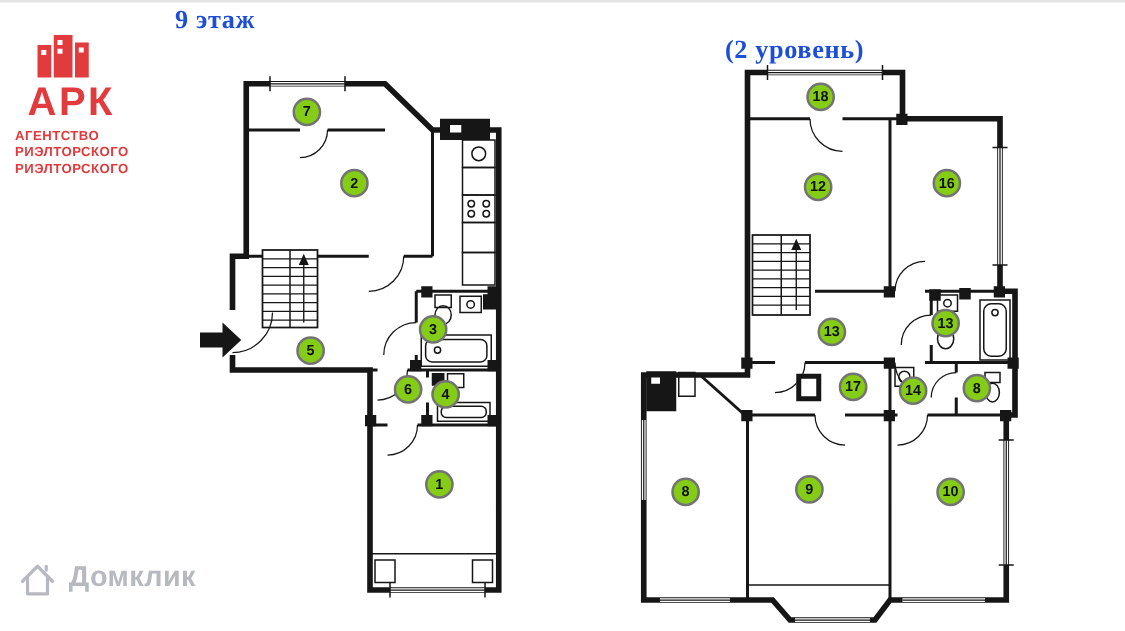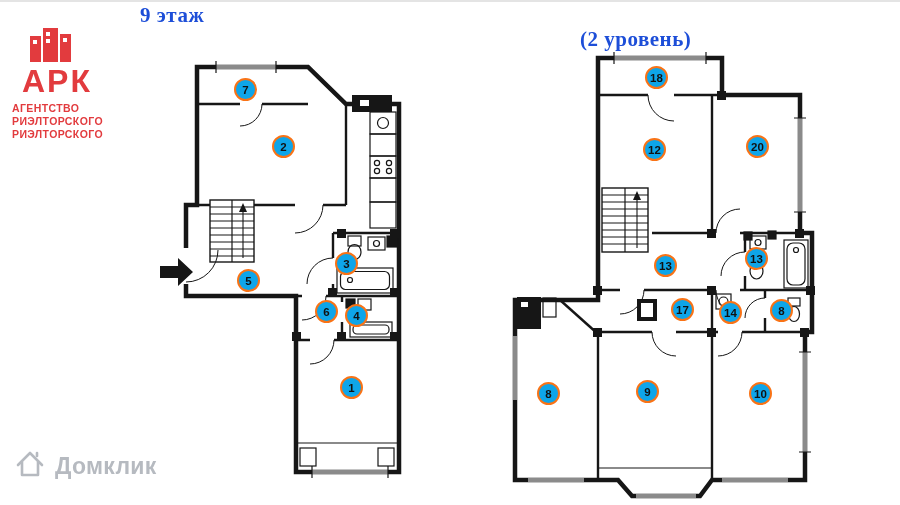--- a/index.html
+++ b/index.html
@@ -1,28 +1,28 @@
 <!DOCTYPE html>
 <html><head>
 <meta charset="utf-8">
 <style>
   html,body{margin:0;padding:0;background:#ffffff;}
   .page{position:relative;width:900px;height:505px;background:#ffffff;overflow:hidden;
         font-family:"Liberation Sans",sans-serif;}
   .scan-line{position:absolute;left:0;top:0;width:900px;height:2px;background:#d8d8d8;opacity:.7;}
   .plan-svg{position:absolute;left:0;top:0;}
   .room-circle{position:absolute;width:23px;height:23px;box-sizing:border-box;
-        border:2px solid #f97316;border-radius:50%;background:#0ea5e9;
+        border:2px solid #737373;border-radius:50%;background:#84cc16;
         display:flex;align-items:center;justify-content:center;
         font:bold 11.5px "Liberation Sans",sans-serif;color:#111;}
   .title-line{position:absolute;font-family:"Liberation Serif",serif;font-weight:700;
         font-size:21px;color:#1d4ed8;letter-spacing:.5px;white-space:nowrap;}
   .logo{position:absolute;left:12px;top:26px;width:130px;}
   .logo-lines div{font-weight:700;font-size:10.5px;line-height:13px;letter-spacing:.4px;color:#e23b3e;}
-  .watermark{position:absolute;left:14px;top:448px;display:flex;align-items:flex-end;gap:9px;color:#b6bac0;}
+  .watermark{position:absolute;left:14px;top:448px;display:flex;align-items:flex-start;gap:9px;color:#b6bac0;}
   .watermark-text{font-size:23px;font-weight:700;letter-spacing:.3px;}
 </style>
 </head>
 <body>
 
 <div class="page">
 
   <div class="scan-line"></div>
 
   <svg class="plan-svg" width="900" height="505" viewBox="0 0 900 505">
@@ -214,21 +214,21 @@
   <div class="room-circle" style="left:234px;top:78px">7</div>
   <div class="room-circle" style="left:272px;top:135px">2</div>
   <div class="room-circle" style="left:237px;top:269px">5</div>
   <div class="room-circle" style="left:335px;top:252px">3</div>
   <div class="room-circle" style="left:315px;top:300px">6</div>
   <div class="room-circle" style="left:345px;top:304px">4</div>
   <div class="room-circle" style="left:340px;top:376px">1</div>
 
   <div class="room-circle" style="left:645px;top:66px">18</div>
   <div class="room-circle" style="left:643px;top:138px">12</div>
-  <div class="room-circle" style="left:746px;top:135px">20</div>
+  <div class="room-circle" style="left:746px;top:135px">16</div>
   <div class="room-circle" style="left:654px;top:254px">13</div>
   <div class="room-circle" style="left:745px;top:247px">13</div>
   <div class="room-circle" style="left:671px;top:298px">17</div>
   <div class="room-circle" style="left:719px;top:301px">14</div>
   <div class="room-circle" style="left:770px;top:299px">8</div>
   <div class="room-circle" style="left:537px;top:382px">8</div>
   <div class="room-circle" style="left:636px;top:380px">9</div>
   <div class="room-circle" style="left:749px;top:382px">10</div>
 
   <div class="title-line" style="left:140px;top:3px">9 этаж</div>

